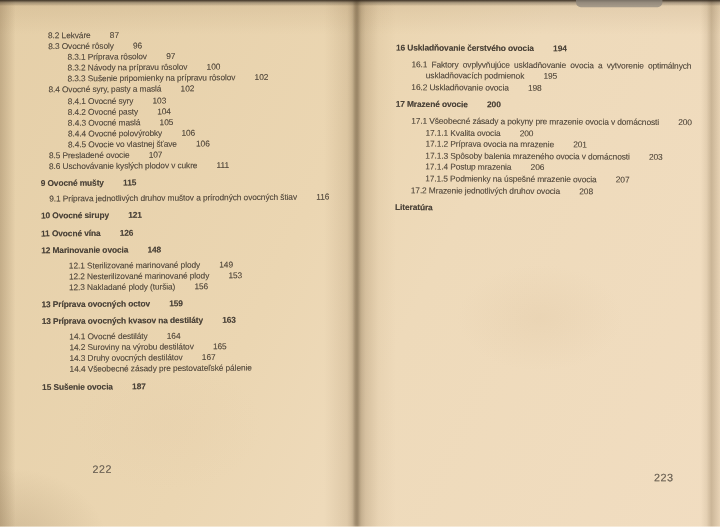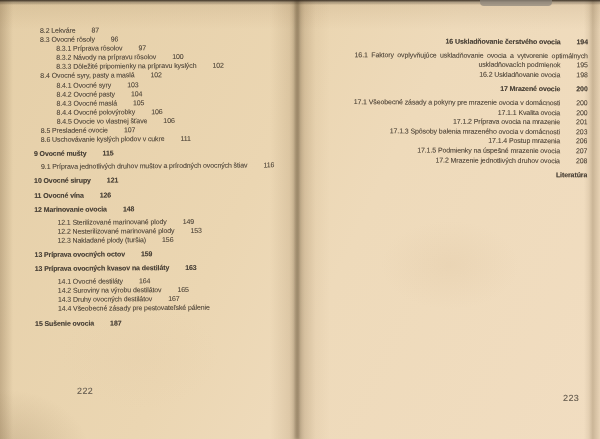--- a/index.html
+++ b/index.html
@@ -72,39 +72,39 @@
     letter-spacing: -0.1px;
     color: #584e41;
     text-shadow: 0 0 0.5px rgba(96,84,68,0.55);
     white-space: nowrap;
     overflow: hidden;
   }
   .toc-left  { left:33px;  top:26px; width:262px; height:345px; transform: rotate(-0.4deg); transform-origin: left top; }
   .toc-right { left:330px; top:31px; width:258px; height:200px; transform: rotate(0.3deg);  transform-origin: left top; }
 
   .toc-left  .row { line-height: 9.1px; }
-  .toc-right .row { line-height: 9.6px; text-align: right; }
+  .toc-right .row { line-height: 9.6px; }
 
   .row.ch { font-weight: bold; color:#4a4238; margin: 5px 0 4px 0; }
   .toc-left  .l1 { margin-left: 7px; }
   .toc-left  .l2 { margin-left: 23px; }
   .toc-right .l1 { margin-left: 13px; }
   .toc-right .l2 { margin-left: 25px; }
   .row.wide { word-spacing: 1.6px; }
   .pg { margin-left: 16px; }
 
   .folio {
     position:absolute;
     font-size: 9px;
     letter-spacing: 0.4px;
     color: #6f6557;
     text-shadow: 0 0 0.5px rgba(110,100,85,0.6);
   }
   .folio-left  { left:77px;  top:386px; transform: rotate(-0.6deg); }
-  .folio-right { left:563px; top:393px; transform: rotate(0.4deg); }
+  .folio-right { left:545px; top:393px; transform: rotate(0.4deg); }
 </style>
 </head>
 <body>
 
 <div class="photo">
 
   <div class="top-shade"></div>
   <div class="blotch1"></div>
   <div class="blotch2"></div>
   <div class="gutter"></div>
@@ -113,21 +113,21 @@
   <div class="right-edge"></div>
   <div class="corner-shade"></div>
   <div class="top-edge"></div>
   <div class="top-right-patch"></div>
 
   <div class="toc toc-left">
       <div class="row l1"><span>8.2 Lekváre</span><span class="pg">87</span></div>
       <div class="row l1"><span>8.3 Ovocné rôsoly</span><span class="pg">96</span></div>
       <div class="row l2"><span>8.3.1 Príprava rôsolov</span><span class="pg">97</span></div>
       <div class="row l2"><span>8.3.2 Návody na prípravu rôsolov</span><span class="pg">100</span></div>
-      <div class="row l2"><span>8.3.3 Dôležité pripomienky na prípravu kyslých</span><span class="pg">102</span></div>
+      <div class="row l2"><span>8.3.3 Sušenie pripomienky na prípravu rôsolov</span><span class="pg">102</span></div>
       <div class="row l1"><span>8.4 Ovocné syry, pasty a maslá</span><span class="pg">102</span></div>
       <div class="row l2"><span>8.4.1 Ovocné syry</span><span class="pg">103</span></div>
       <div class="row l2"><span>8.4.2 Ovocné pasty</span><span class="pg">104</span></div>
       <div class="row l2"><span>8.4.3 Ovocné maslá</span><span class="pg">105</span></div>
       <div class="row l2"><span>8.4.4 Ovocné polovýrobky</span><span class="pg">106</span></div>
       <div class="row l2"><span>8.4.5 Ovocie vo vlastnej šťave</span><span class="pg">106</span></div>
       <div class="row l1"><span>8.5 Presladené ovocie</span><span class="pg">107</span></div>
       <div class="row l1"><span>8.6 Uschovávanie kyslých plodov v cukre</span><span class="pg">111</span></div>
       <div class="row l0 ch"><span>9 Ovocné mušty</span><span class="pg">115</span></div>
       <div class="row l1"><span>9.1 Príprava jednotlivých druhov muštov a prírodných ovocných štiav</span><span class="pg">116</span></div>

